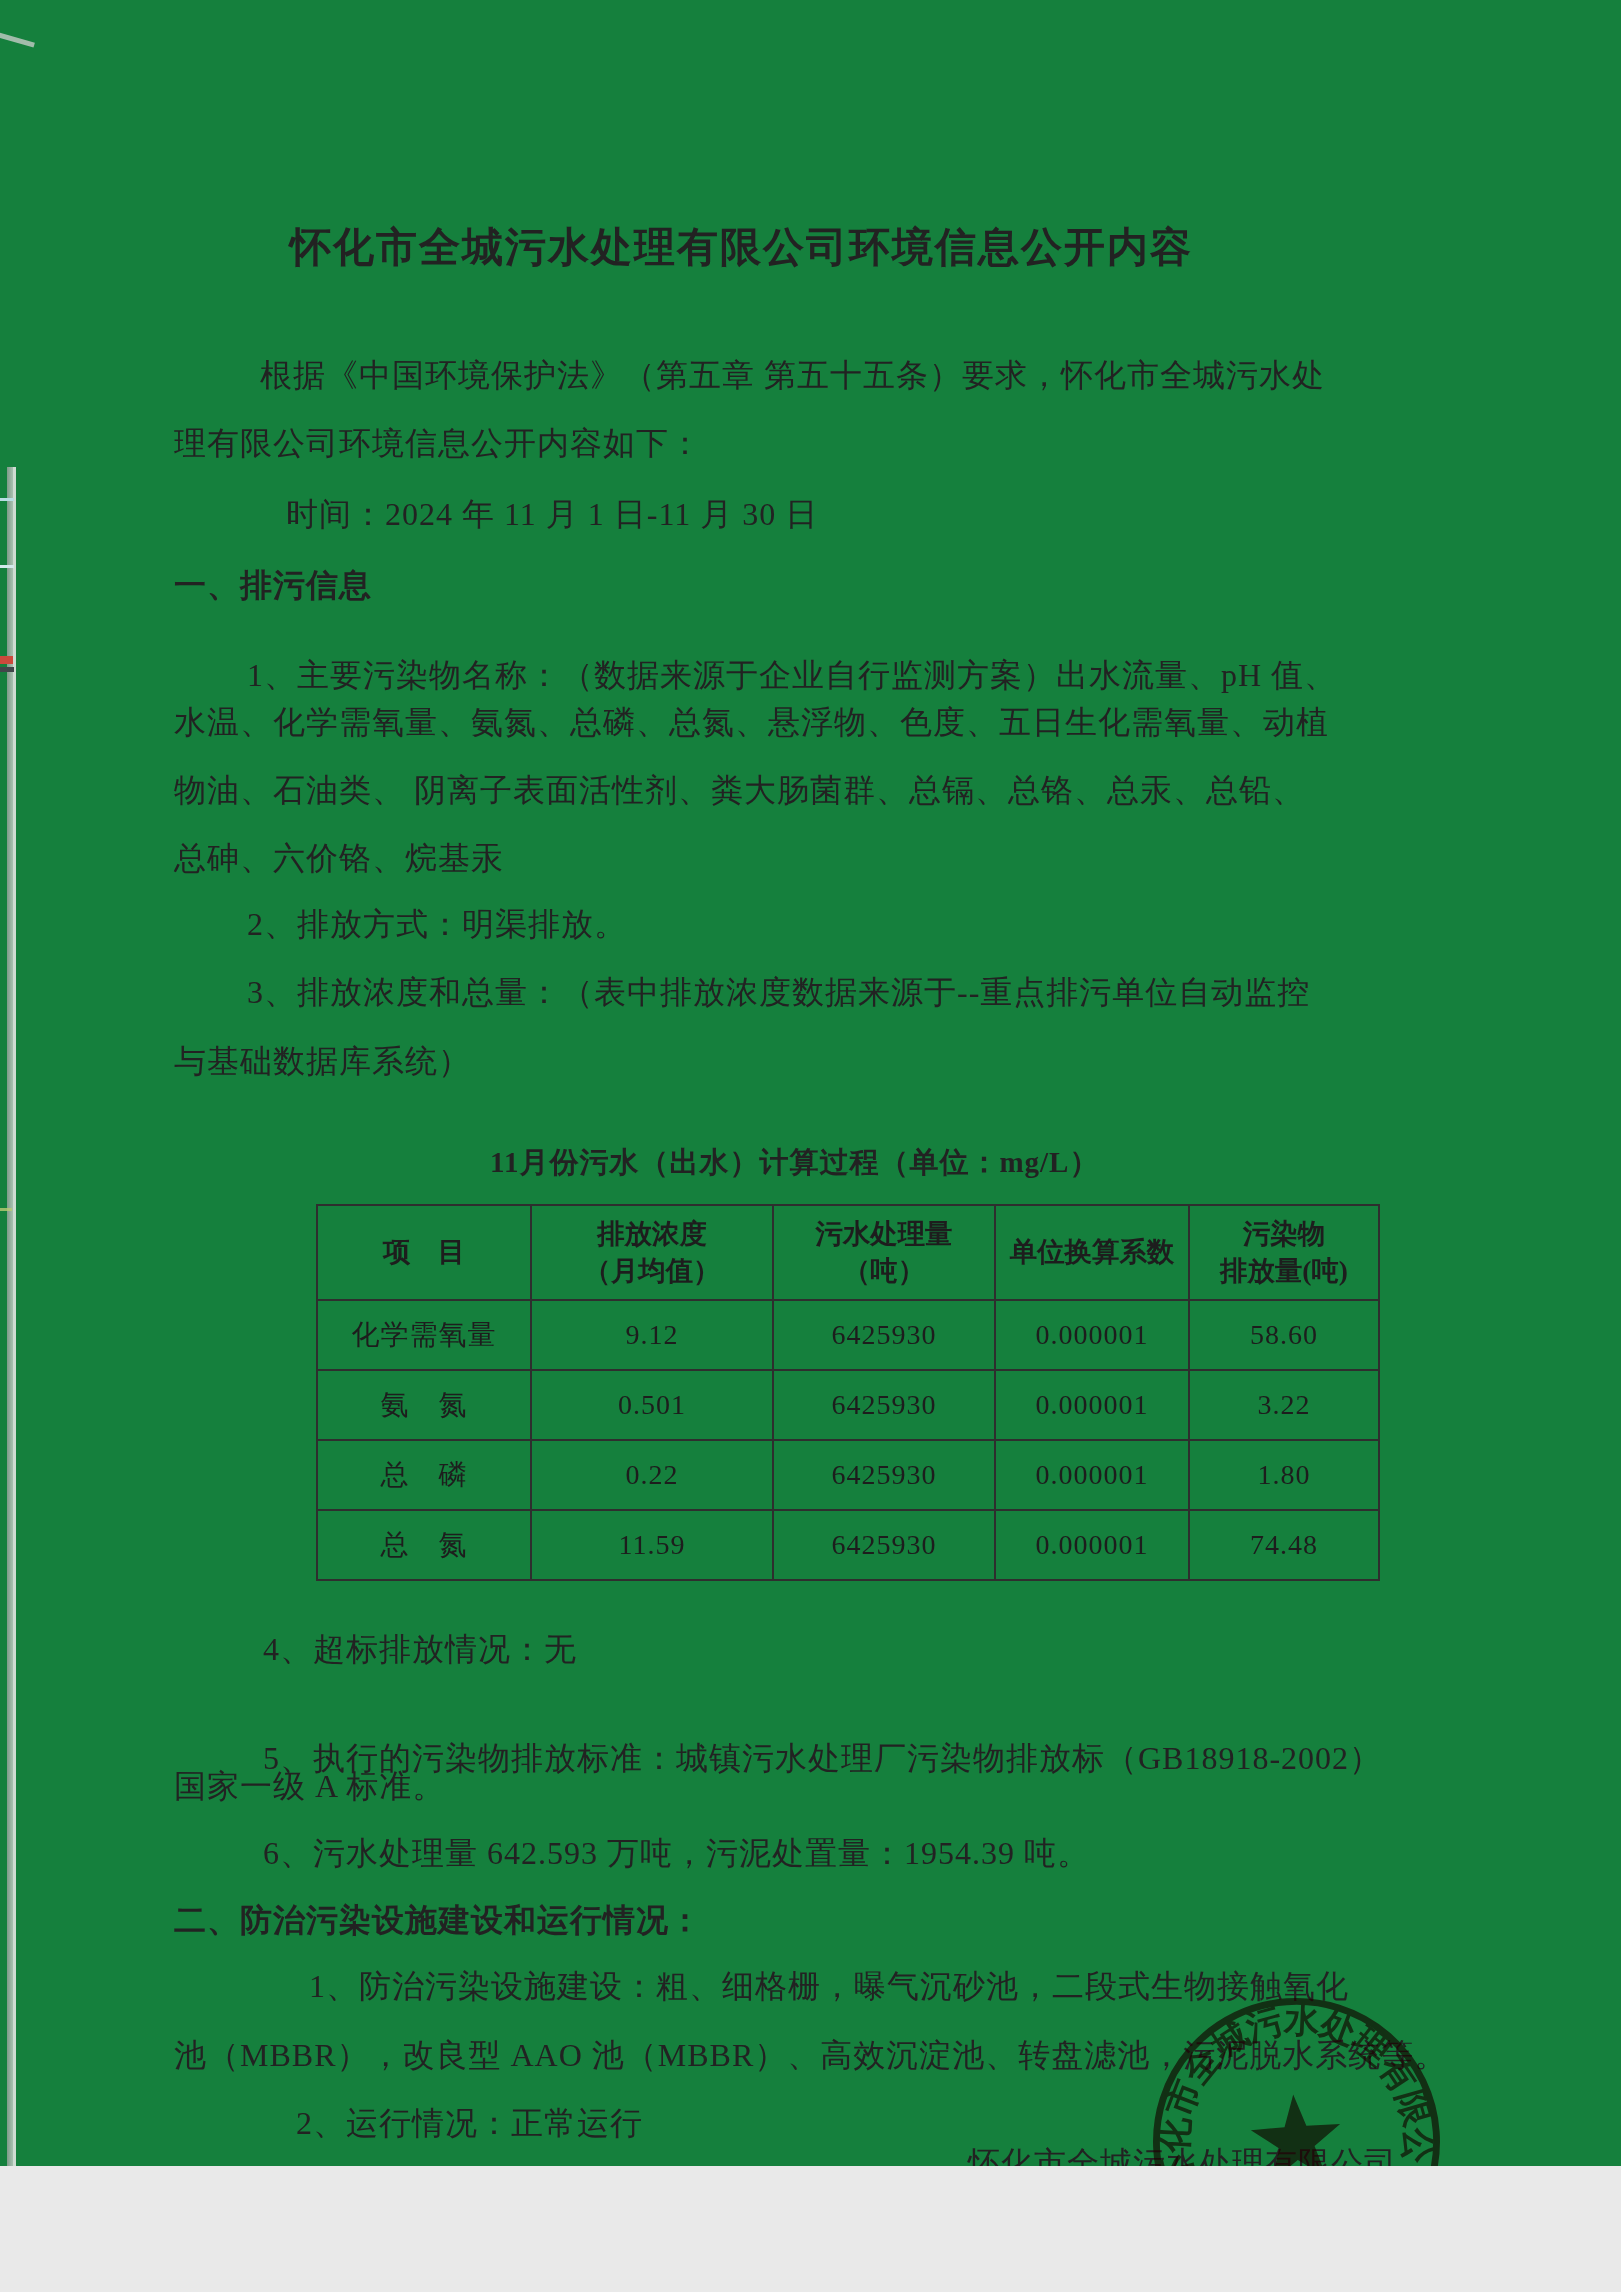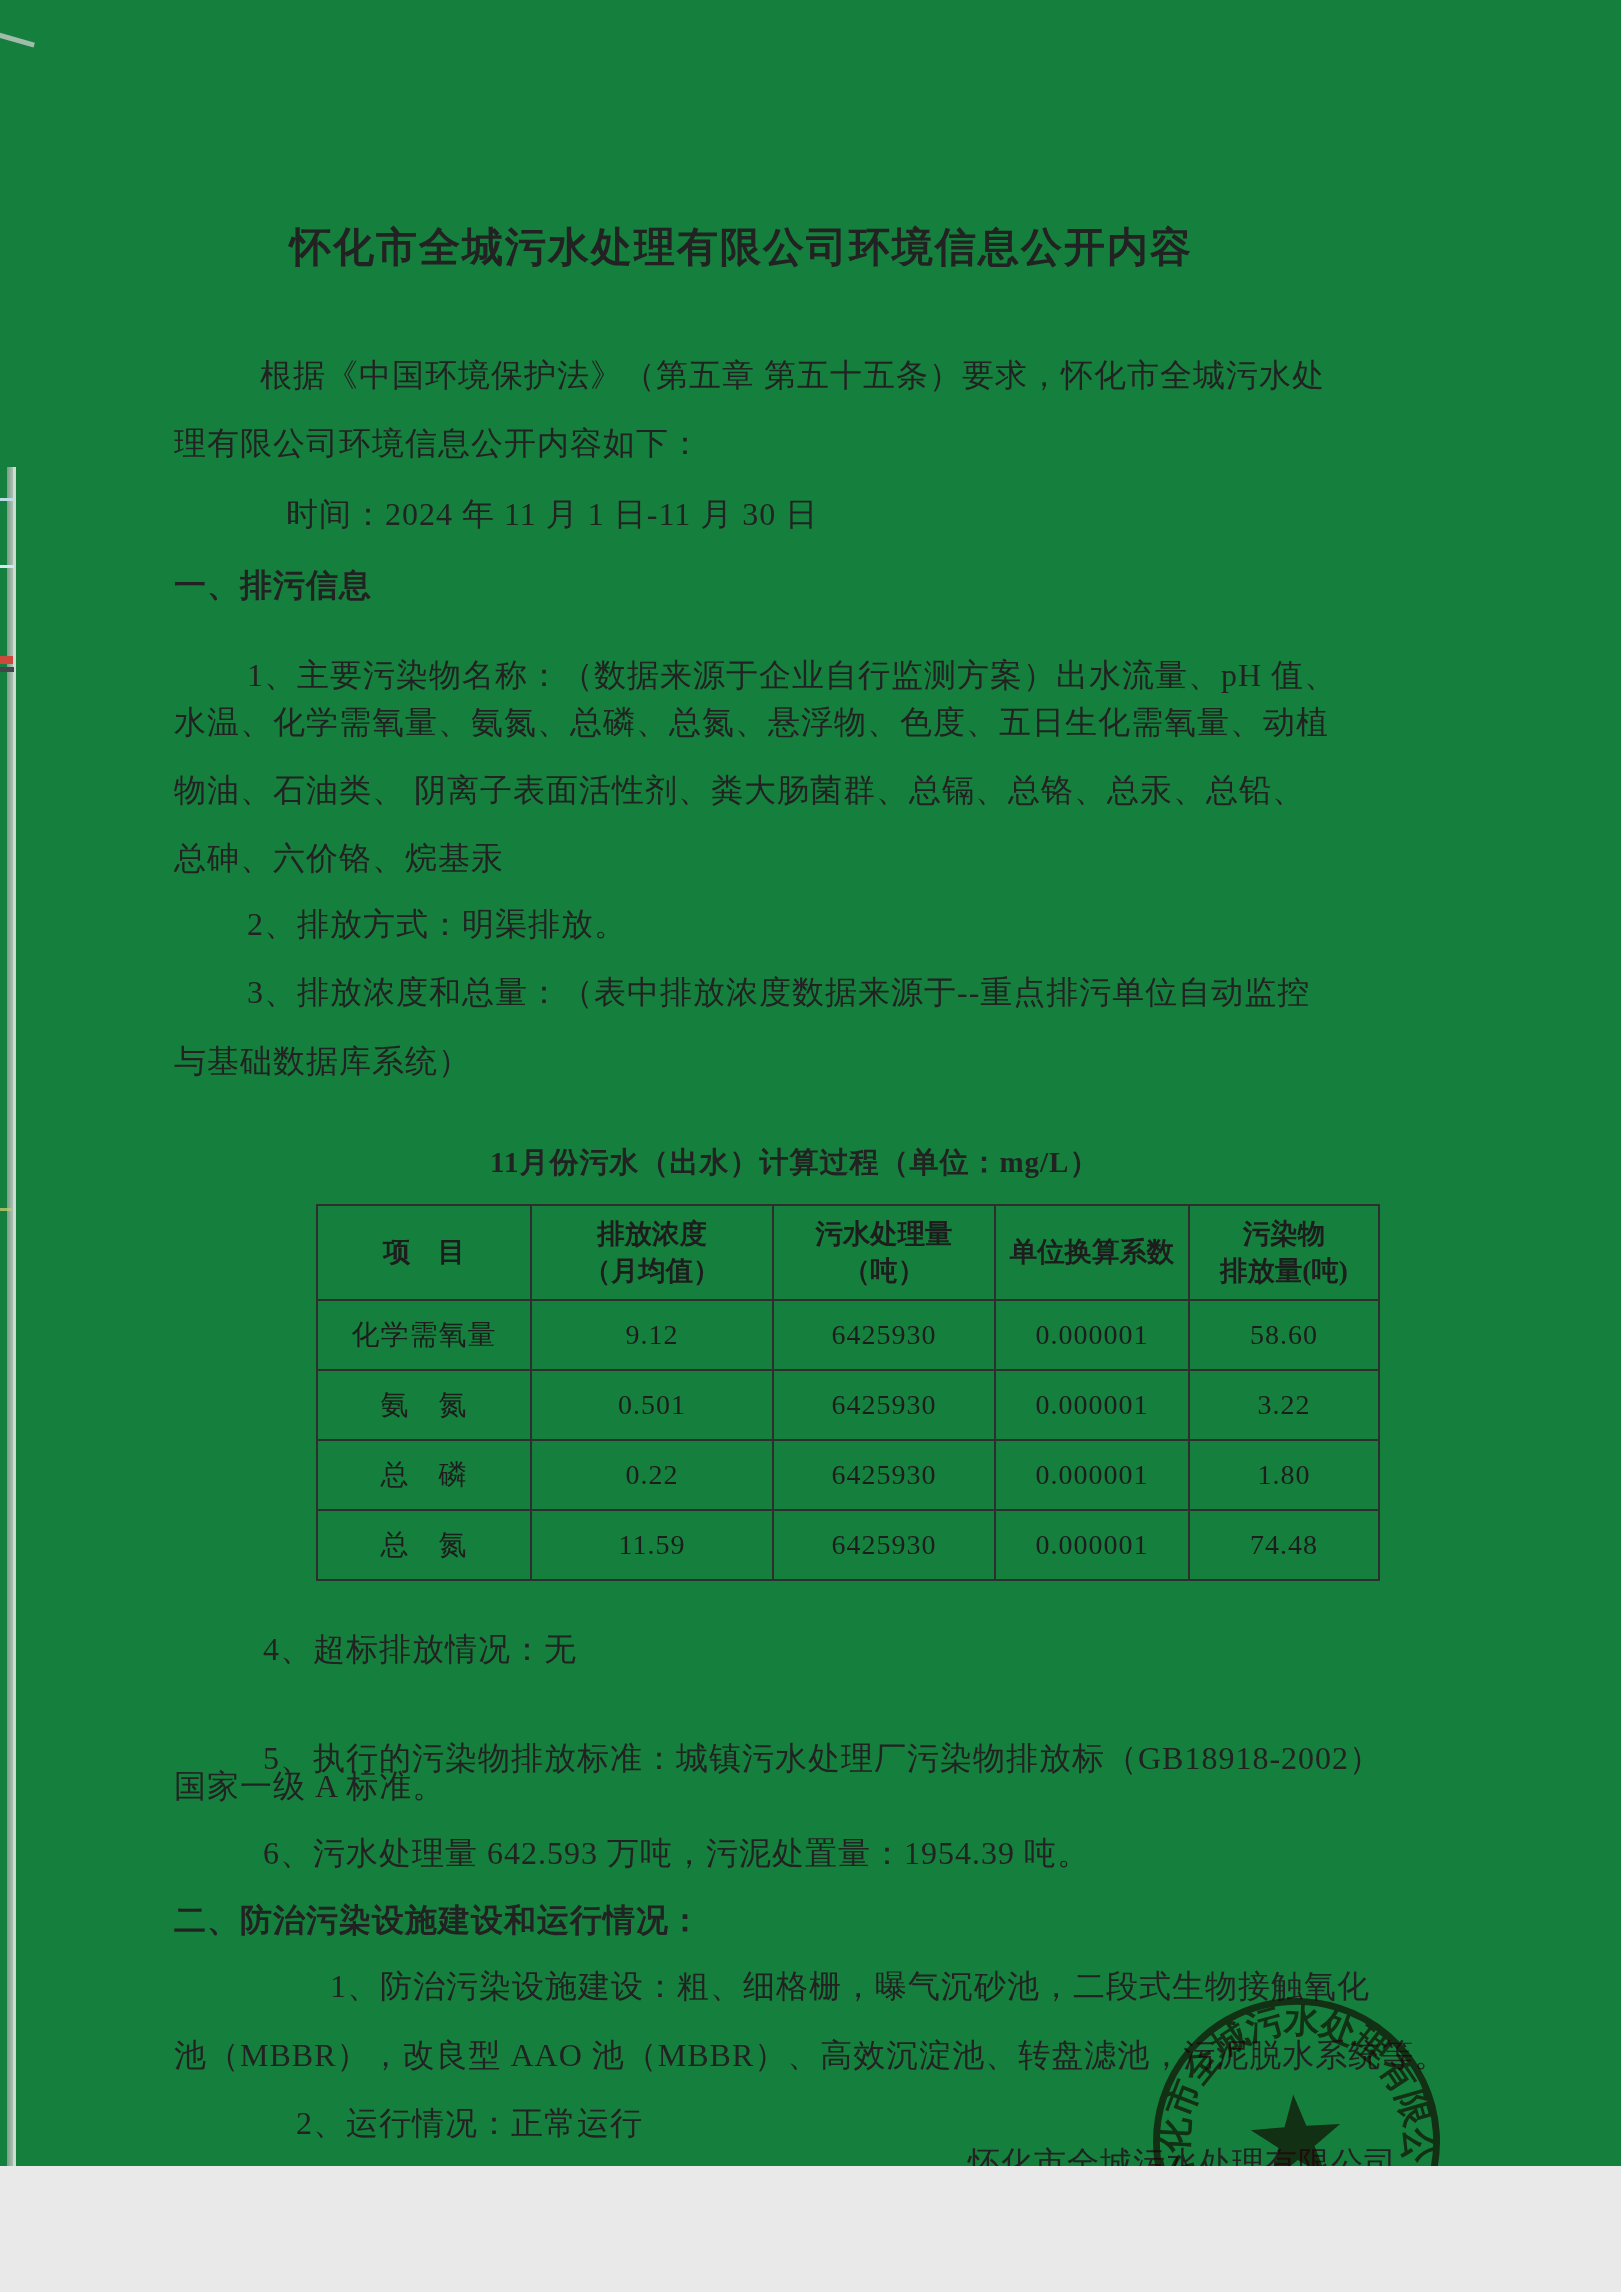--- a/index.html
+++ b/index.html
@@ -153,21 +153,21 @@
       </tr>
     </tbody>
   </table>
 
   <div class="line" style="left:263px;top:1629px;">4、超标排放情况：无</div>
   <div class="line" style="left:263px;top:1698px;margin-top:40px;">5、执行的污染物排放标准：城镇污水处理厂污染物排放标（GB18918-2002）</div>
   <div class="line" style="left:174px;top:1766px;">国家一级 A 标准。</div>
   <div class="line" style="left:263px;top:1833px;">6、污水处理量 642.593 万吨，污泥处置量：1954.39 吨。</div>
 
   <div class="line bold" style="left:174px;top:1900px;">二、防治污染设施建设和运行情况：</div>
-  <div class="line" style="left:330px;top:1966px;text-align:right;">1、防治污染设施建设：粗、细格栅，曝气沉砂池，二段式生物接触氧化</div>
+  <div class="line" style="left:309px;top:1966px;text-align:right;">1、防治污染设施建设：粗、细格栅，曝气沉砂池，二段式生物接触氧化</div>
   <div class="line" style="left:174px;top:2035px;">池（MBBR），改良型 AAO 池（MBBR）、高效沉淀池、转盘滤池，污泥脱水系统等。</div>
   <div class="line" style="left:296px;top:2103px;">2、运行情况：正常运行</div>
 
   <div class="line" style="left:968px;top:2143px;">怀化市全城污水处理有限公司</div>
   <div class="line" style="left:1127px;top:2188px;margin-top:46px;">2024 年 12 月 9 日</div>
 
   <svg class="seal" viewBox="0 0 340 340" xmlns="http://www.w3.org/2000/svg">
     <circle cx="170" cy="170" r="143" fill="none" stroke-width="7" stroke="#d23b2a"></circle>
     <path id="sealArc" d="M 64.7 208.3 A 112 112 0 1 1 275.3 208.3" fill="none"></path>
     <path id="sealSerial" d="M 65.2 243.4 A 128 128 0 0 0 274.8 243.4" fill="none"></path>

